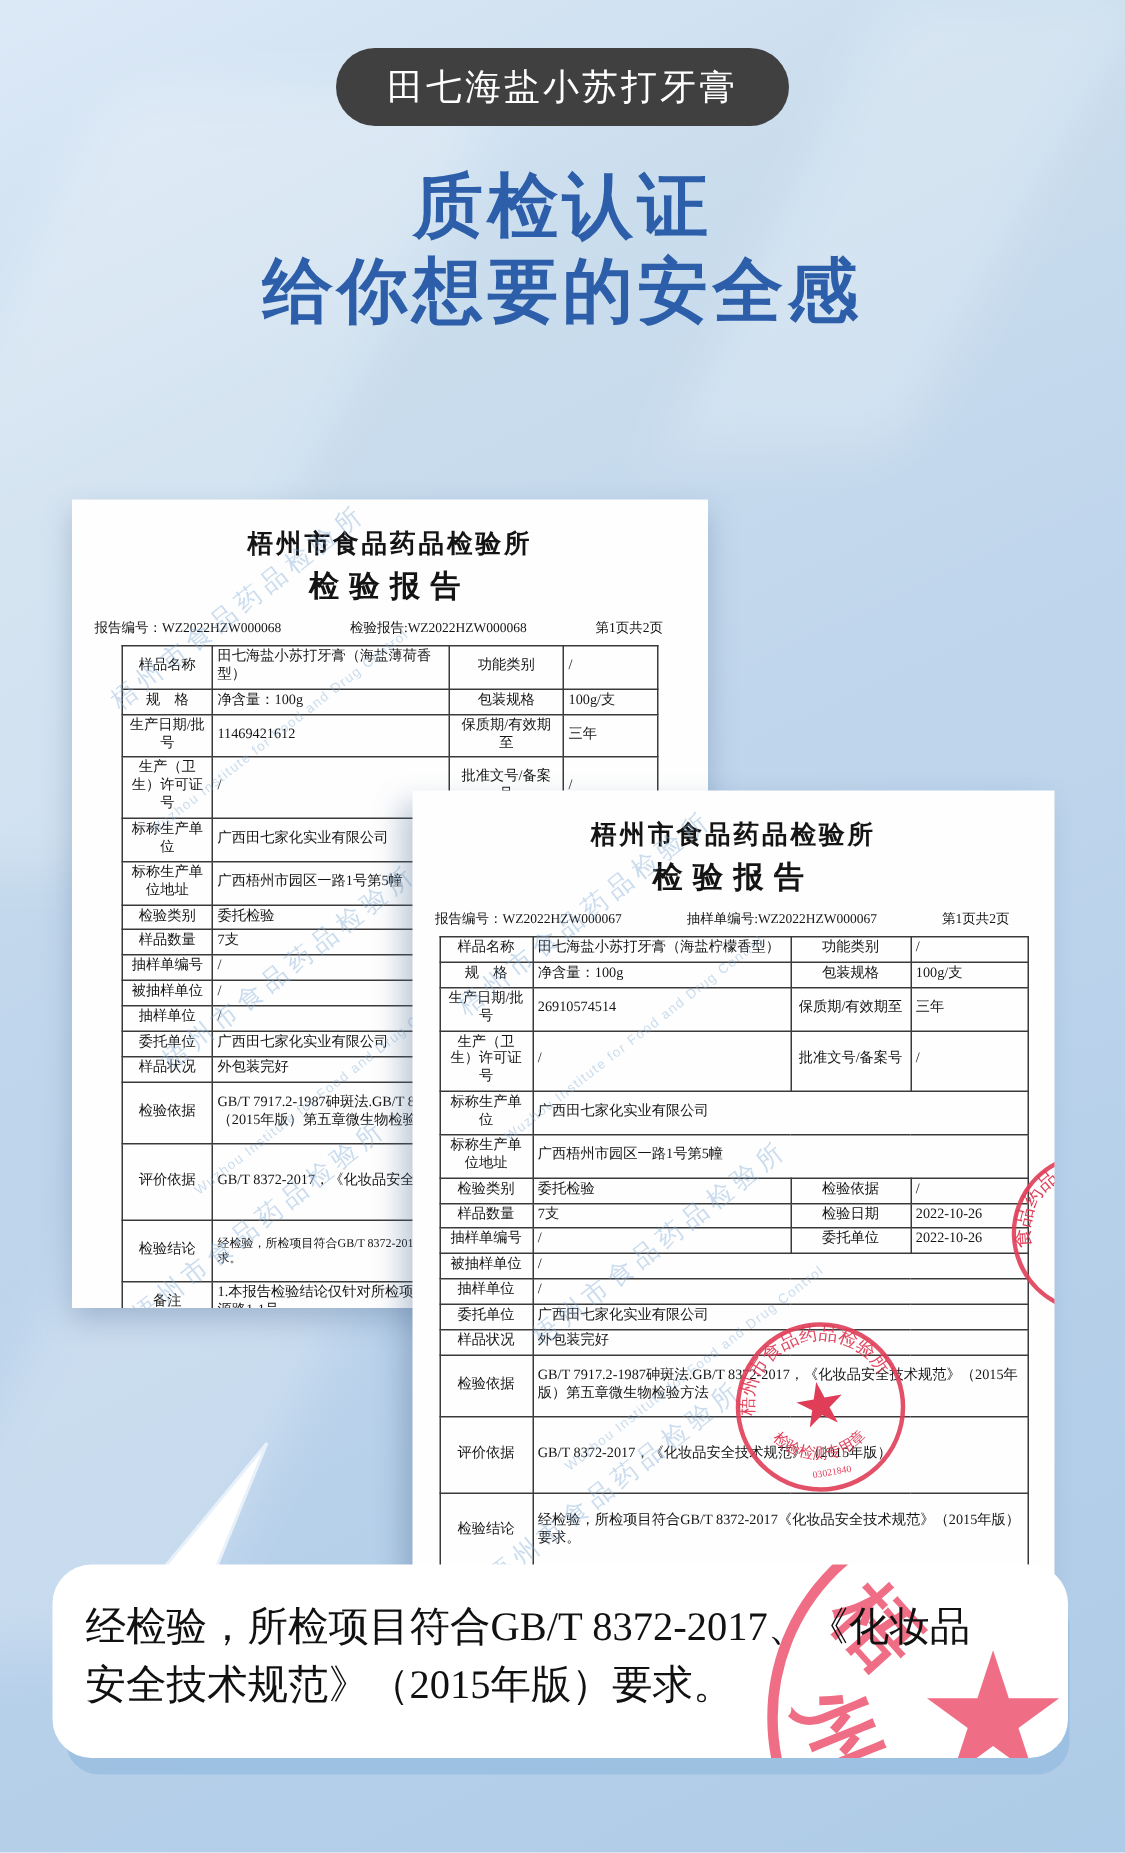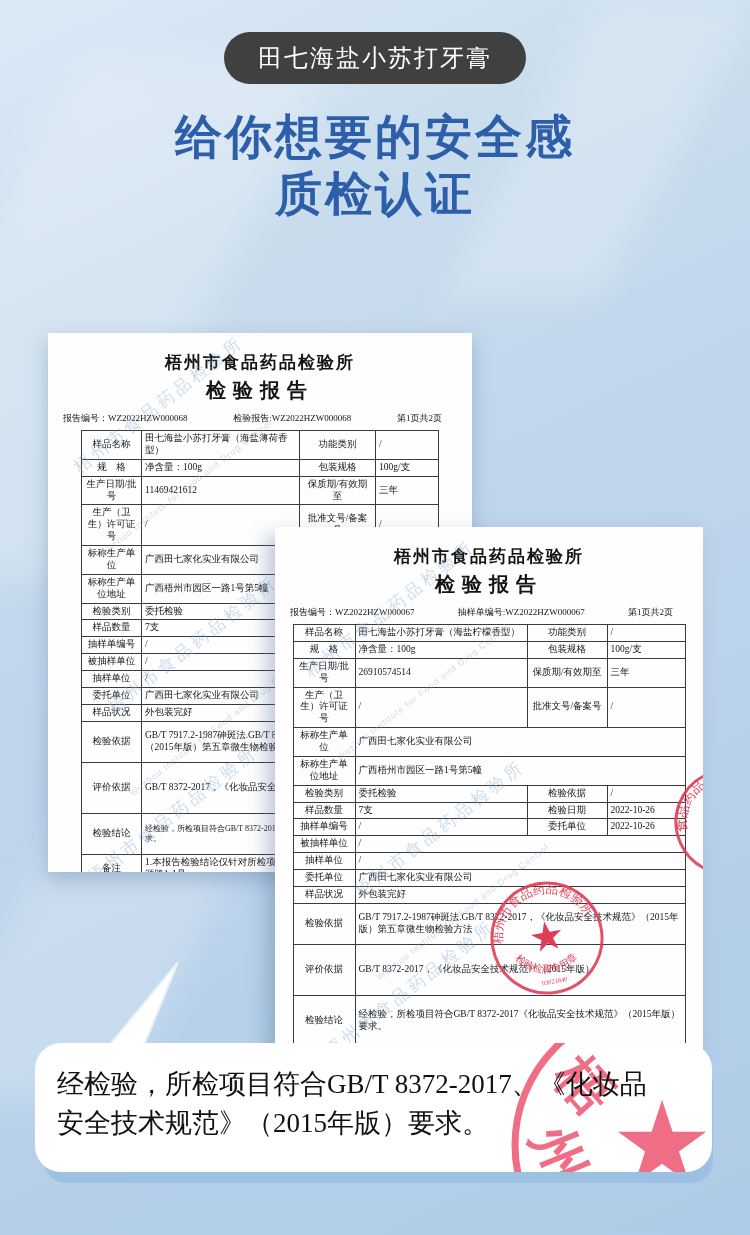--- a/index.html
+++ b/index.html
@@ -55,22 +55,22 @@
 <body>
 
 <div class="streak" id="st1"></div>
 <div class="streak" id="st2"></div>
 <div class="streak" id="st3"></div>
 
 <div class="pill">田七海盐小苏打牙膏</div>
 
 <div class="hero">
   <div class="t">
+    <div>质检认证</div>
     <div>给你想要的安全感</div>
-    <div>质检认证</div>
   </div>
 </div>
 
 <div class="rpt" id="rpt1">
   <span class="wm cn" style="left:6px;top:60px">梧州市食品药品检验所</span>
   <span class="wm en" style="left:30px;top:150px">Wuzhou Institute for Food and Drug Control</span>
   <span class="wm cn" style="left:40px;top:300px">梧州市食品药品检验所</span>
   <span class="wm en" style="left:60px;top:390px">Wuzhou Institute for Food and Drug Control</span>
   <span class="wm cn" style="left:20px;top:470px">梧州市食品药品检验所</span>
   <div class="org">梧州市食品药品检验所</div>

